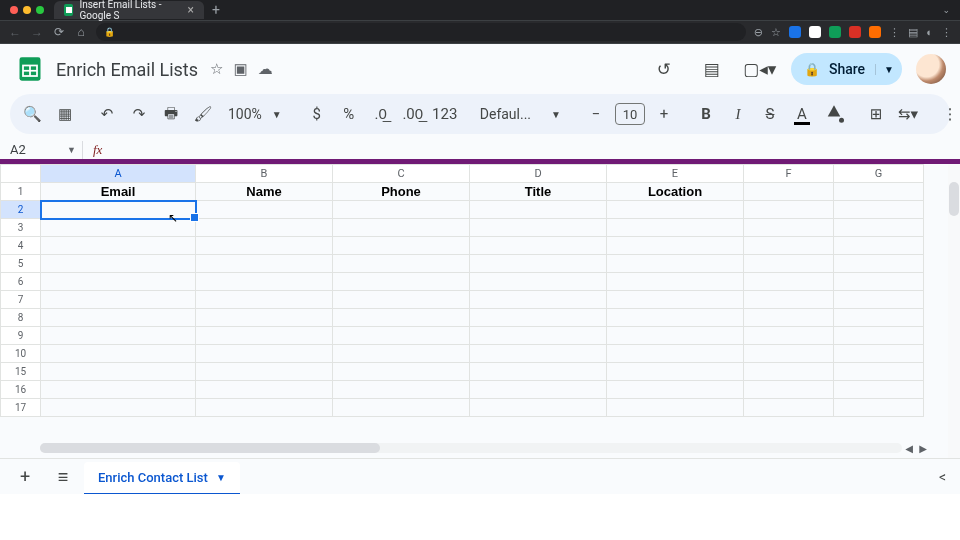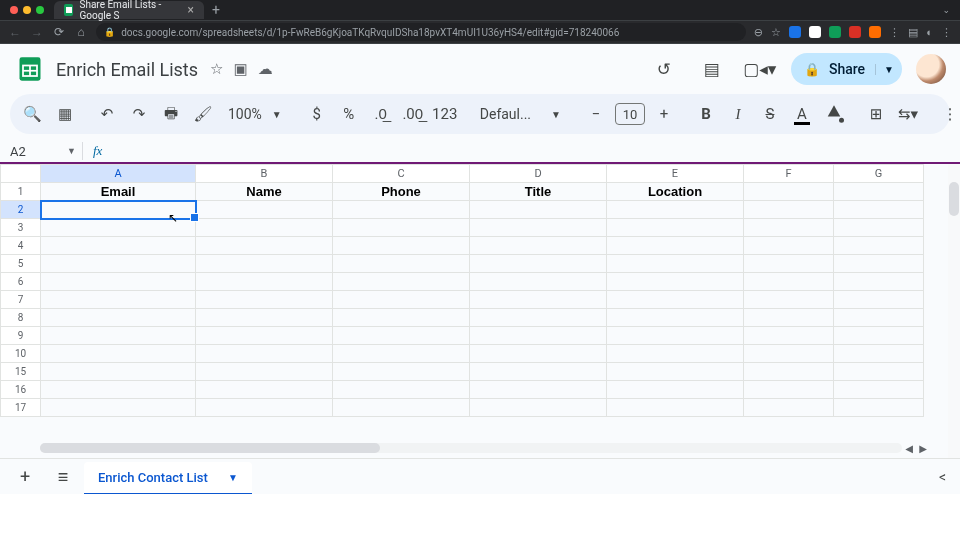--- a/index.html
+++ b/index.html
@@ -54,25 +54,25 @@
   .zoom{display:flex;align-items:center;gap:2px;font-size:14px;padding:0 8px;}
   .fontname{display:flex;align-items:center;gap:20px;padding:0 8px;font-size:14px;}
   .fontsize{display:flex;align-items:center;gap:4px;}
   .fsbox{border:1px solid #747775;border-radius:4px;width:30px;height:22px;display:flex;align-items:center;justify-content:center;font-size:13px;}
   .bold{font-weight:700;} .italic{font-style:italic;font-family:serif;} .strike{text-decoration:line-through;}
   .textcolor{position:relative;} .textcolor::after{content:"";position:absolute;height:3px;width:16px;background:#000;bottom:4px;left:7px;}
   .toolbar .spacer{flex:1;}
   .collapse{font-size:14px;}
 
   
-  .fxrow{display:flex;align-items:center;height:24px;border-bottom:2px solid #701a75;margin-top:6px;text-align:right;}
+  .fxrow{display:flex;align-items:center;height:24px;border-bottom:5px solid #701a75;margin-top:6px;text-align:right;}
   .namebox{width:82px;padding-left:10px;font-size:13px;color:#3c4043;display:flex;align-items:center;justify-content:space-between;padding-right:6px;}
   .namebox .dd{font-size:9px;color:#5f6368;}
   .fx-sep{width:1px;height:18px;background:#dadce0;}
-  .fx{font-style:italic;font-family:serif;color:#0369a1;padding:0 10px;font-size:13px;}
+  .fx{font-style:italic;font-family:serif;color:#7f1d1d;padding:0 10px;font-size:13px;}
   .fxinput{flex:1;}
 
   
   .gridwrap{position:relative;overflow:hidden;height:330px;}
   table.sheet{border-collapse:collapse;table-layout:fixed;}
   .sheet th, .sheet td{border:1px solid #e1e3e1;font-size:11px;height:18px;}
   .sheet .corner{width:40px;background:#fff;}
   .sheet thead th{background:#fff;color:#5f6368;font-weight:400;text-align:center;height:18px;}
   .sheet tbody th{background:#fff;color:#5f6368;font-weight:400;text-align:center;width:40px;font-size:10px;}
   .colA{width:155px;} .colB,.colC,.colD,.colE{width:137px;} .colF{width:90px;} .colG{width:90px;}
@@ -87,50 +87,49 @@
   .hscroll{position:absolute;left:40px;right:30px;bottom:40px;height:12px;display:flex;align-items:center;}
   .hscroll .track{flex:1;height:10px;background:#f1f3f4;border-radius:5px;position:relative;}
   .hscroll .thumb{position:absolute;left:0;width:340px;height:10px;background:#dadce0;border-radius:5px;}
   .hscroll .arr{width:14px;text-align:center;color:#5f6368;font-size:10px;}
 
   .vstrip{position:absolute;right:0;top:0;width:12px;height:310px;background:#f8f9fa;}
   .vthumb{position:absolute;right:1px;top:18px;width:10px;height:34px;background:#dadce0;border-radius:5px;}
 
   .tabstrip{position:absolute;left:0;right:0;bottom:0;height:36px;border-top:1px solid #e1e3e1;background:#f9fbfd;display:flex;align-items:center;padding:0 8px;gap:4px;}
   .tabstrip .btn{width:34px;height:28px;display:flex;align-items:center;justify-content:center;color:#444746;border-radius:4px;font-size:18px;}
-  .sheet-tab{display:flex;align-items:center;gap:20px;background:#fff;color:#0b57d0;font-weight:500;border-radius:4px 4px 0 0;padding:8px 14px;border-bottom:3px solid #0b57d0;font-size:13px;position:relative;top:2px;}
+  .sheet-tab{display:flex;align-items:center;gap:8px;background:#fff;color:#0b57d0;font-weight:500;border-radius:4px 4px 0 0;padding:8px 14px;border-bottom:3px solid #0b57d0;font-size:13px;position:relative;top:2px;}
   .sheet-tab .dd{font-size:10px;}
   .explore{margin-left:auto;color:#444746;padding-right:6px;font-size:14px;}
 </style>
 </head>
 <body>
 
 <div class="browser-chrome">
   <div class="tabbar">
     <div class="traffic">
         <span class="r"></span>
         <span class="y"></span>
         <span class="g"></span>
       </div>
     <div class="tab">
       <span class="fav"></span>
-      <span>Share Email Lists - Google S</span>
+      <span>Insert Email Lists - Google S</span>
       <span class="tabclose">×</span>
     </div>
     <span class="newtab">+</span>
     <span class="down-caret">⌄</span>
   </div>
   <div class="urlbar">
     <span class="navbtn disabled">←</span>
     <span class="navbtn disabled">→</span>
     <span class="navbtn">⟳</span>
     <span class="navbtn">⌂</span>
     <div class="omnibox">
       <span class="lock">🔒</span>
-      <span>docs.google.com/spreadsheets/d/1p-FwReB6gKjoaTKqRvquIDSha18pvXT4mUI1U36yHS4/edit#gid=718240066</span>
     </div>
     <span class="omni-icon">⊖</span>
     <span class="omni-icon">☆</span>
     <div class="ext-icons">
       <span class="ext1"></span>
       <span class="ext2"></span>
       <span class="ext3"></span>
       <span class="ext4"></span>
       <span class="ext5"></span>
     </div>

